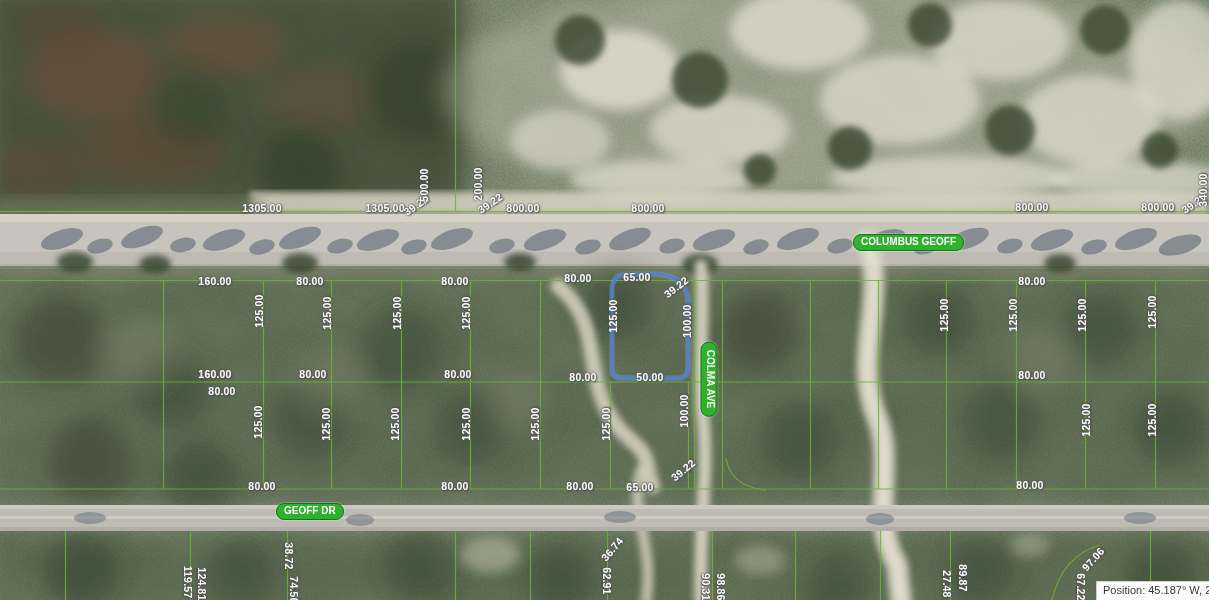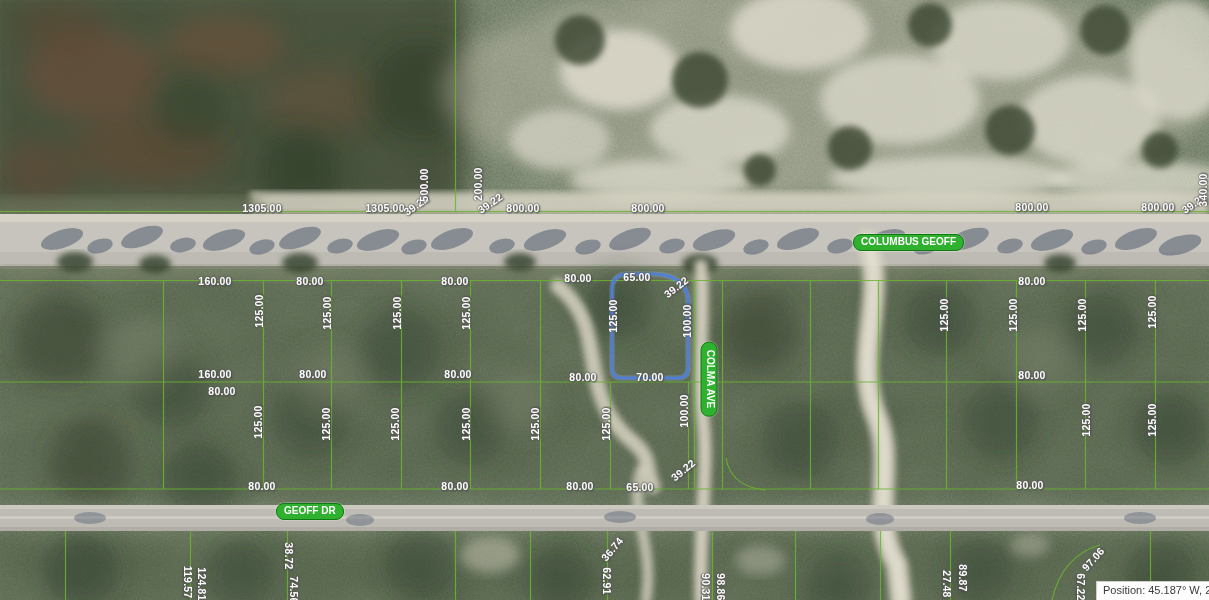--- a/index.html
+++ b/index.html
@@ -308,20 +308,20 @@
       <span class="dim" style="left: 947px; top: 584px; transform: translate(-50%, -50%) rotate(90deg);">27.48</span>
       <span class="dim" style="left: 963px; top: 578px; transform: translate(-50%, -50%) rotate(90deg);">89.87</span>
       <span class="dim" style="left: 1081px; top: 587px; transform: translate(-50%, -50%) rotate(90deg);">67.22</span>
       <span class="dim" style="left: 1093px; top: 559px; transform: translate(-50%, -50%) rotate(-48deg);">97.06</span>
     </div>
 
   <span class="dim hp-top">65.00</span>
   <span class="dim hp-corner">39.22</span>
   <span class="dim hp-left">125.00</span>
   <span class="dim hp-right">100.00</span>
-  <span class="dim hp-bottom">70.00</span>
+  <span class="dim hp-bottom">50.00</span>
 
   <span class="pill" id="pill-columbus">COLUMBUS GEOFF</span>
   <span class="pill" id="pill-geoff">GEOFF DR</span>
   <span class="pill" id="pill-colma">COLMA AVE</span>
 
   <div id="posbar">Position: 45.187° W, 2</div>
 </div>
 
 </body></html>

